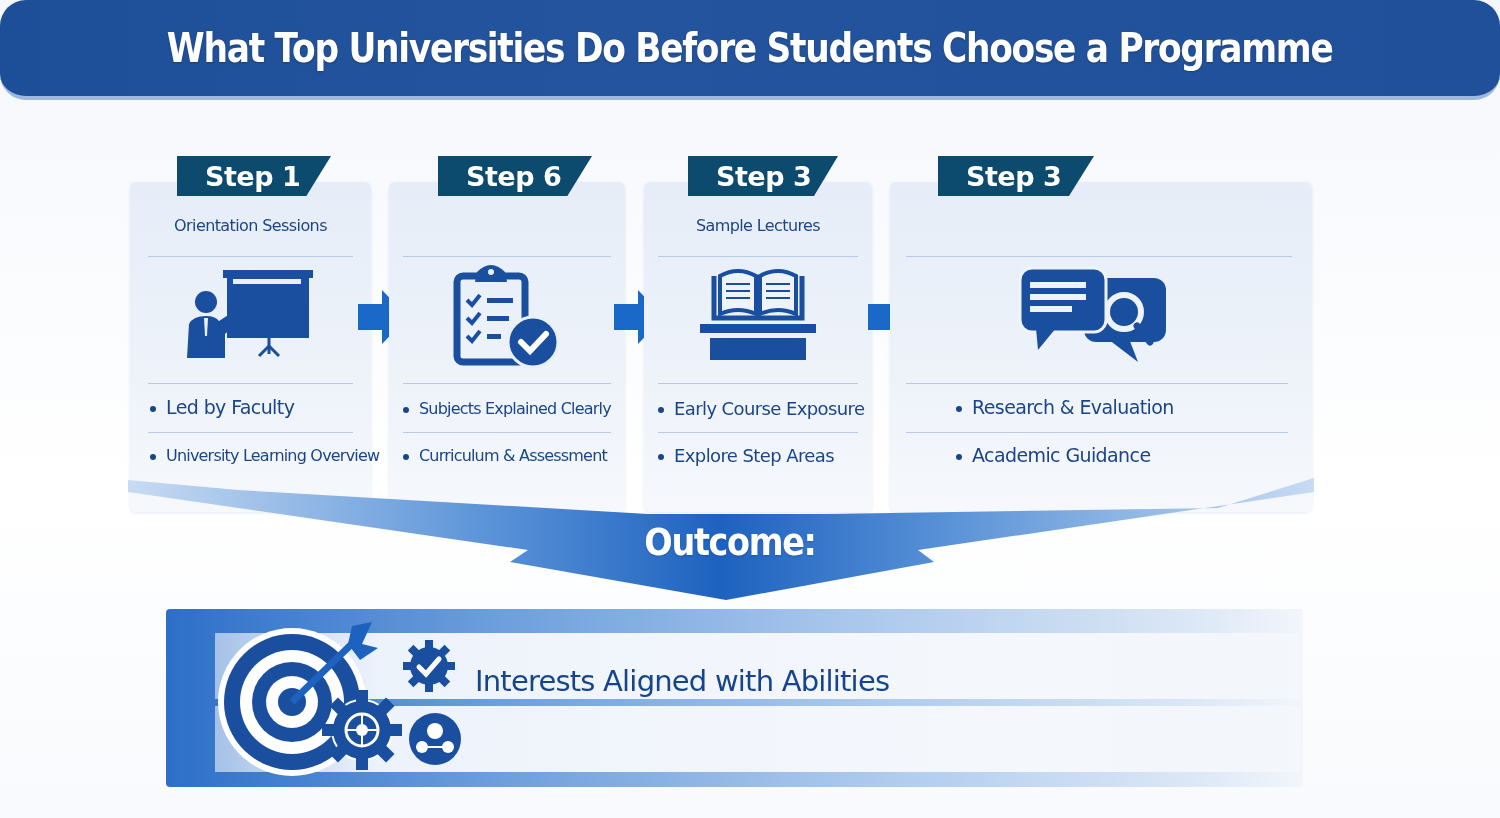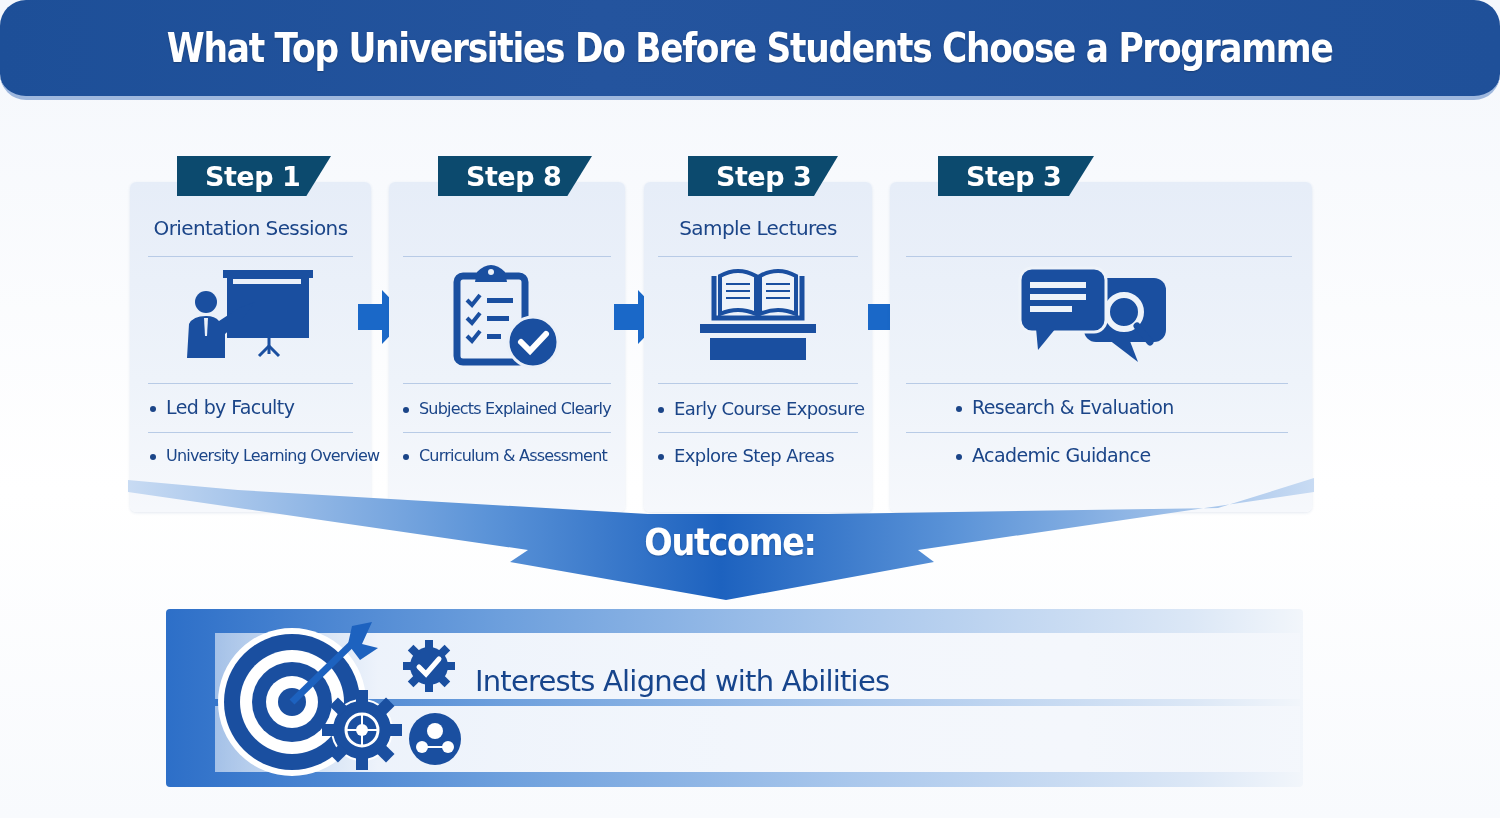--- a/index.html
+++ b/index.html
@@ -32,21 +32,21 @@
     position: absolute; top: 156px; height: 40px;
     background: #0c4a6e;
     clip-path: polygon(0 0, 100% 0, 84% 100%, 0 100%);
     color: #fff; font-weight: bold; font-size: 27px;
     font-family: "DejaVu Sans", sans-serif;
     display: flex; align-items: center; padding-left: 28px;
     letter-spacing: -0.5px;
   }
   .card-title {
     position: absolute; top: 34px; left: 0; right: 0; text-align: center;
-    font-size: 20px; color: #1b4588; font-family: "DejaVu Sans", sans-serif;
+    font-size: 16px; color: #1b4588; font-family: "DejaVu Sans", sans-serif;
     letter-spacing: -0.6px;
   }
   .rule { position: absolute; height: 1px; background: #b8cbe6; }
   .icon-box { position: absolute; top: 84px; left: 0; right: 0; height: 100px; display: flex; justify-content: center; }
   .bullet {
     position: absolute; left: 20px; font-size: 19px; color: #1b4588;
     font-family: "DejaVu Sans", sans-serif; letter-spacing: -0.6px;
     white-space: nowrap;
   }
   .bullet .dot { display: inline-block; width: 6px; height: 6px; border-radius: 50%; background: #1b4588; margin-right: 10px; vertical-align: middle; }
@@ -125,21 +125,21 @@
       <rect x="40" y="70" width="14" height="5" fill="#1a4fa0"></rect>
       <circle cx="86" cy="78" r="25" fill="#1a4fa0" stroke="#eaf0f9" stroke-width="3"></circle>
       <path d="M74 78 l9 9 l16 -17" stroke="#fff" stroke-width="6" fill="none" stroke-linecap="round"></path>
     </svg>
   </div>
   <div class="rule" style="left:14px; right:14px; top:201px;"></div>
   <div class="bullet small" style="left:14px; top:217px;"><span class="dot"></span><span>Subjects Explained Clearly</span></div>
   <div class="rule" style="left:14px; right:14px; top:250px;"></div>
   <div class="bullet small" style="left:14px; top:264px;"><span class="dot"></span><span>Curriculum &amp; Assessment</span></div>
 </div>
-<div class="step-tab" style="left:438px; width:154px;">Step 8</div>
+<div class="step-tab" style="left:438px; width:154px;">Step 6</div>
 
 <svg class="arrow" style="left:614px;" viewBox="0 0 50 54">
   <path d="M0 14 L24 14 L24 0 L50 27 L24 54 L24 40 L0 40 Z" fill="#1a68c8"></path>
 </svg>
 
 <div class="card" style="left:644px; width:228px;">
   <div class="card-title">Sample Lectures</div>
   <div class="rule" style="left:14px; right:14px; top:74px;"></div>
   <div class="icon-box">
     <svg width="120" height="100" viewBox="0 0 120 100">

